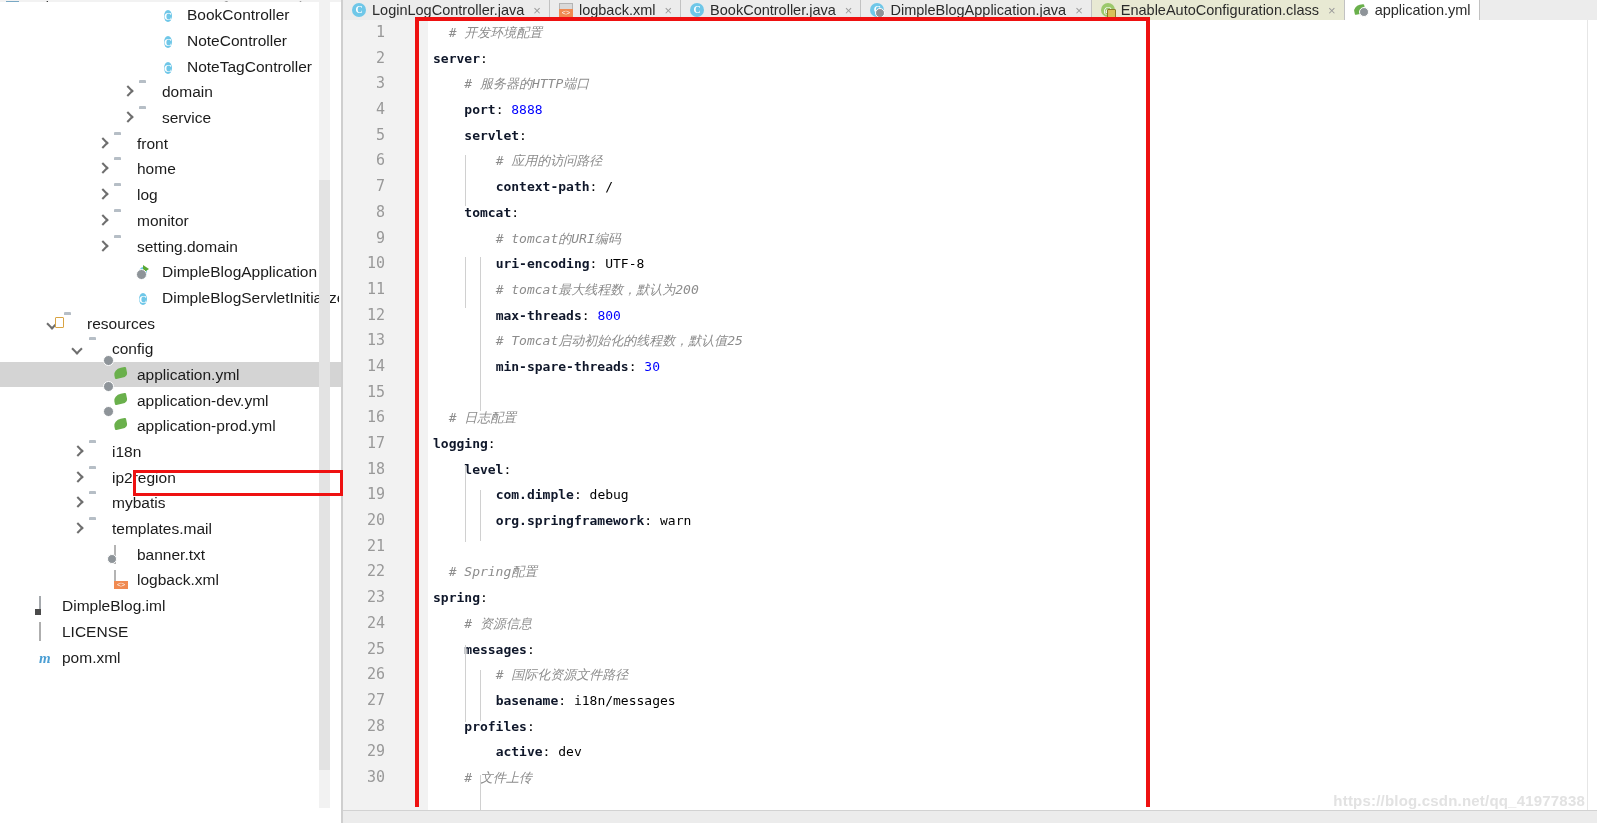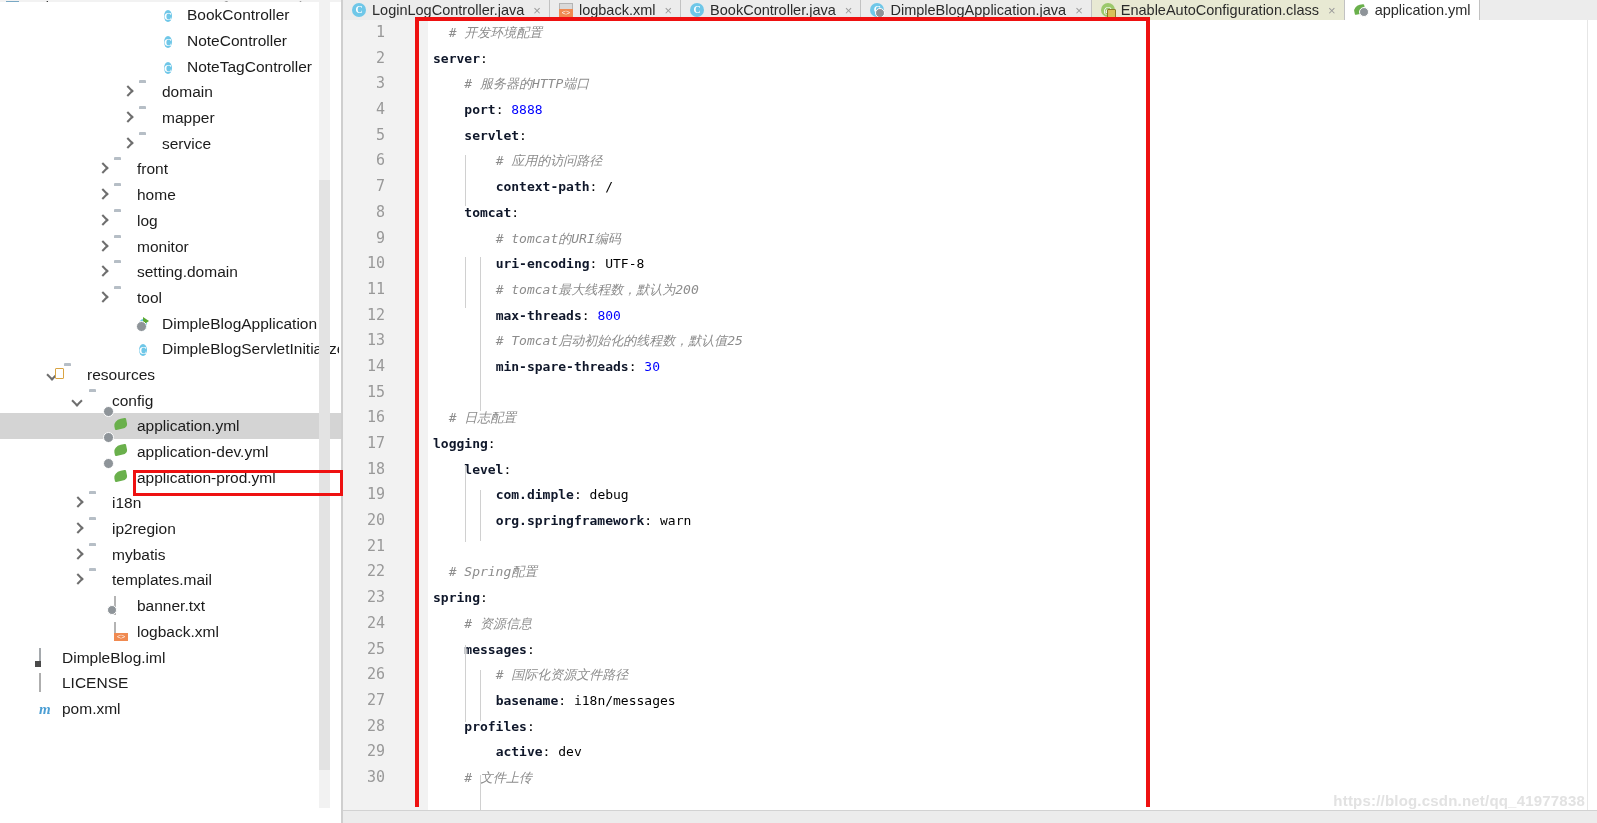--- a/index.html
+++ b/index.html
@@ -479,26 +479,20 @@
         <div class="row">
           <span style="display: inline-block; flex: 0 0 auto; width: 121px;"></span>
           <span class="arrow closed"></span>
           <span class="ico"><span class="ic-folder"></span></span>
           <span class="lbl">domain</span>
         </div>
         <div class="row">
           <span style="display: inline-block; flex: 0 0 auto; width: 121px;"></span>
           <span class="arrow closed"></span>
           <span class="ico"><span class="ic-folder"></span></span>
-          <span class="lbl">mapper</span>
-        </div>
-        <div class="row">
-          <span style="display: inline-block; flex: 0 0 auto; width: 121px;"></span>
-          <span class="arrow closed"></span>
-          <span class="ico"><span class="ic-folder"></span></span>
           <span class="lbl">service</span>
         </div>
         <div class="row">
           <span style="display: inline-block; flex: 0 0 auto; width: 96px;"></span>
           <span class="arrow closed"></span>
           <span class="ico"><span class="ic-folder"></span></span>
           <span class="lbl">front</span>
         </div>
         <div class="row">
           <span style="display: inline-block; flex: 0 0 auto; width: 96px;"></span>
@@ -516,26 +510,20 @@
           <span style="display: inline-block; flex: 0 0 auto; width: 96px;"></span>
           <span class="arrow closed"></span>
           <span class="ico"><span class="ic-folder"></span></span>
           <span class="lbl">monitor</span>
         </div>
         <div class="row">
           <span style="display: inline-block; flex: 0 0 auto; width: 96px;"></span>
           <span class="arrow closed"></span>
           <span class="ico"><span class="ic-folder"></span></span>
           <span class="lbl">setting.domain</span>
-        </div>
-        <div class="row">
-          <span style="display: inline-block; flex: 0 0 auto; width: 96px;"></span>
-          <span class="arrow closed"></span>
-          <span class="ico"><span class="ic-folder"></span></span>
-          <span class="lbl">tool</span>
         </div>
         <div class="row">
           <span style="display: inline-block; flex: 0 0 auto; width: 121px;"></span>
           <span class="arrow"></span>
           <span class="ico"><span class="ic-springapp">C</span></span>
           <span class="lbl">DimpleBlogApplication</span>
         </div>
         <div class="row">
           <span style="display: inline-block; flex: 0 0 auto; width: 121px;"></span>
           <span class="arrow"></span>

